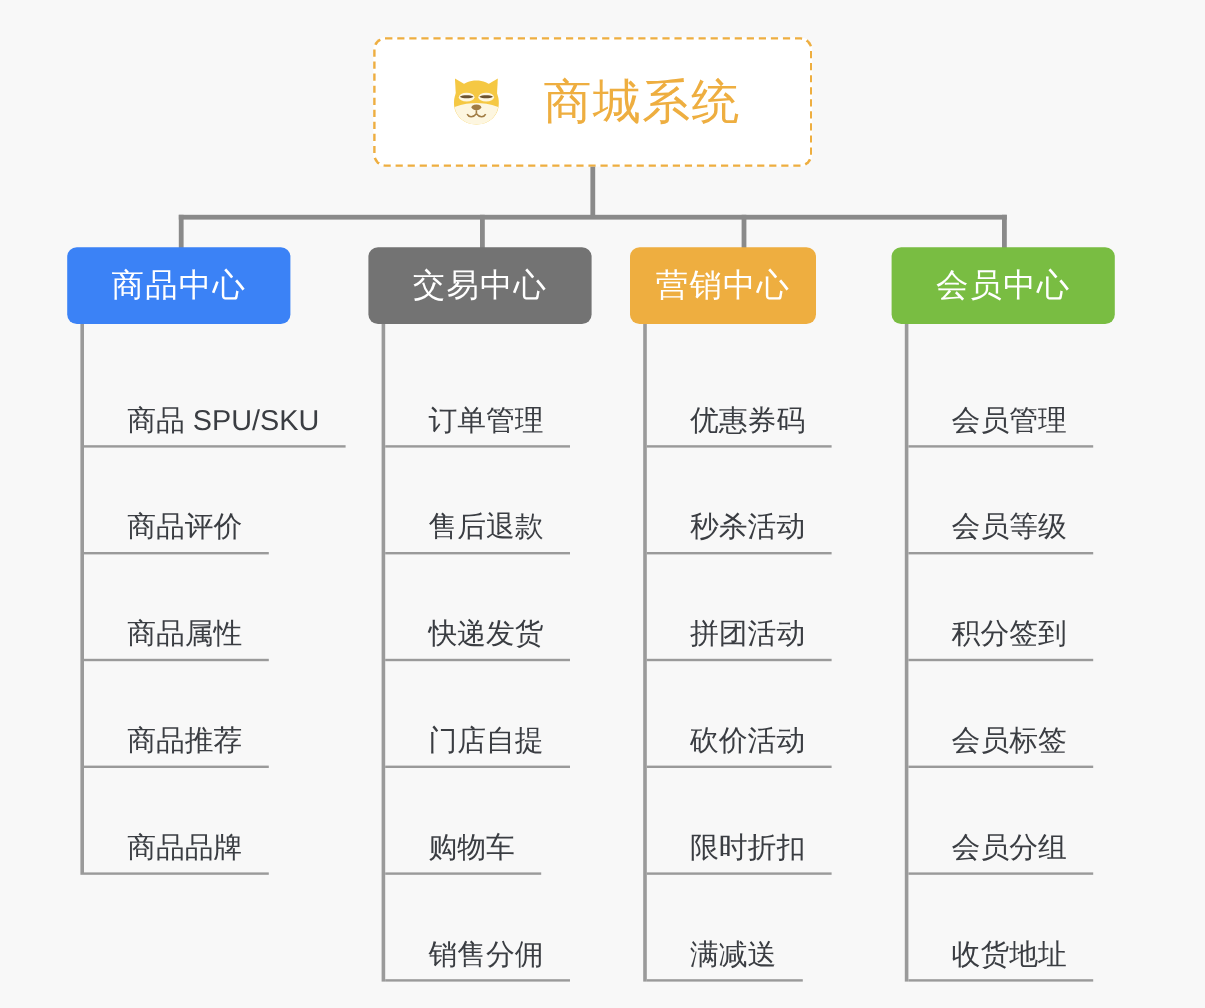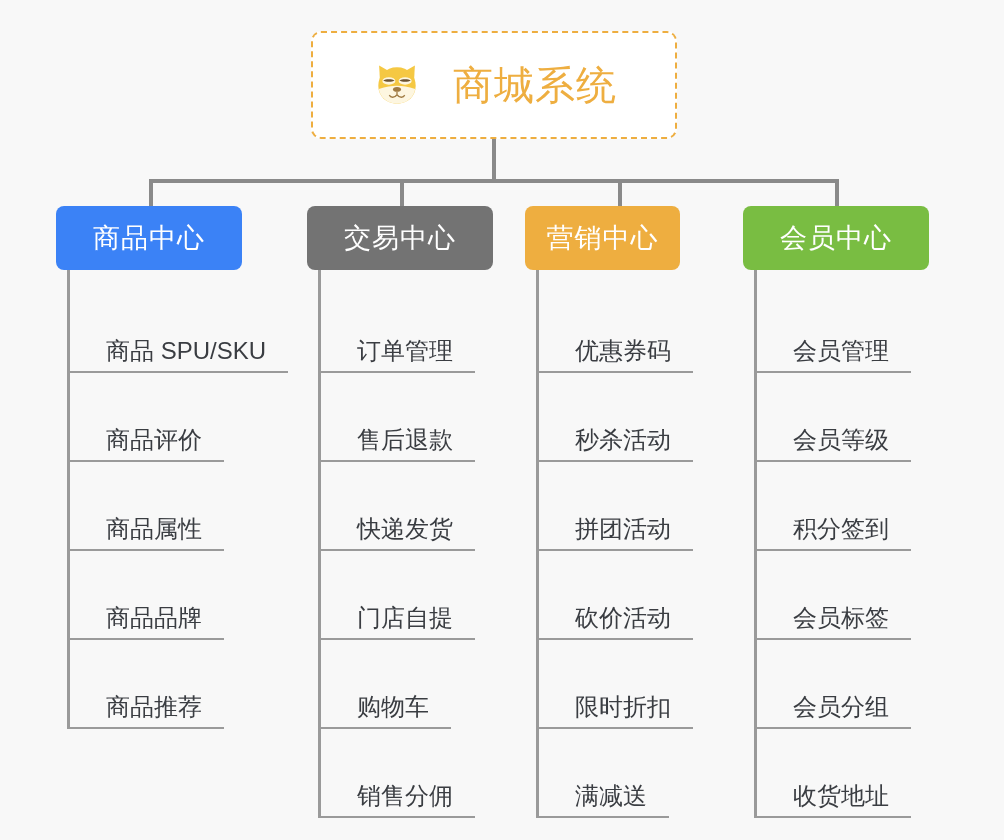--- a/index.html
+++ b/index.html
@@ -148,24 +148,24 @@
       <div class="leaf">
           <span class="leaf-inner">商品 SPU/SKU</span>
         </div>
       <div class="leaf">
           <span class="leaf-inner">商品评价</span>
         </div>
       <div class="leaf">
           <span class="leaf-inner">商品属性</span>
         </div>
       <div class="leaf">
+          <span class="leaf-inner">商品推荐</span>
+        </div>
+      <div class="leaf">
           <span class="leaf-inner">商品品牌</span>
-        </div>
-      <div class="leaf">
-          <span class="leaf-inner">商品推荐</span>
         </div>
     </div>
   </div>
 
   <div class="column" style="left:307px;">
     <div class="cat-box" style="width:186px; background:#737373;">
       <span>交易中心</span>
     </div>
     <div class="leaf-wrap">
       <div class="leaf">

